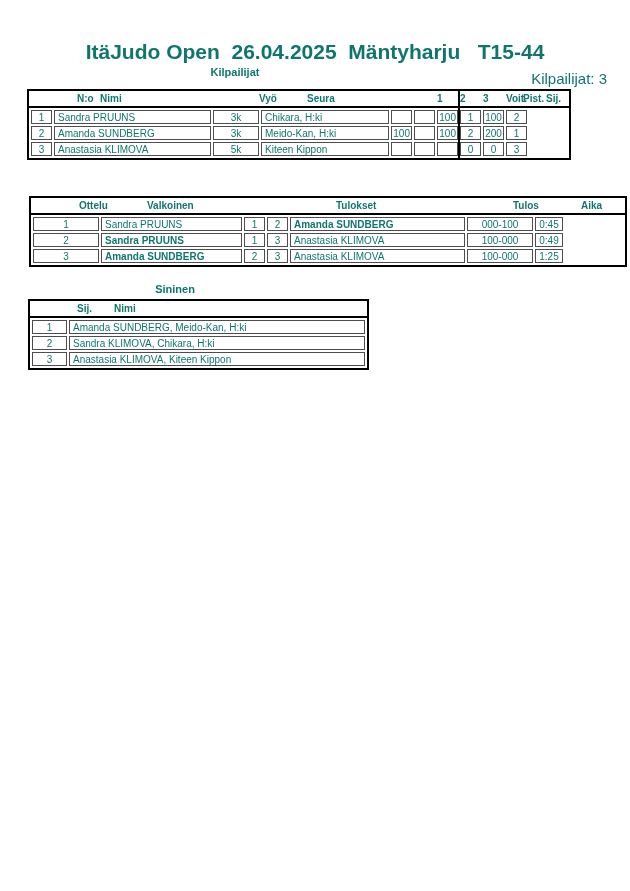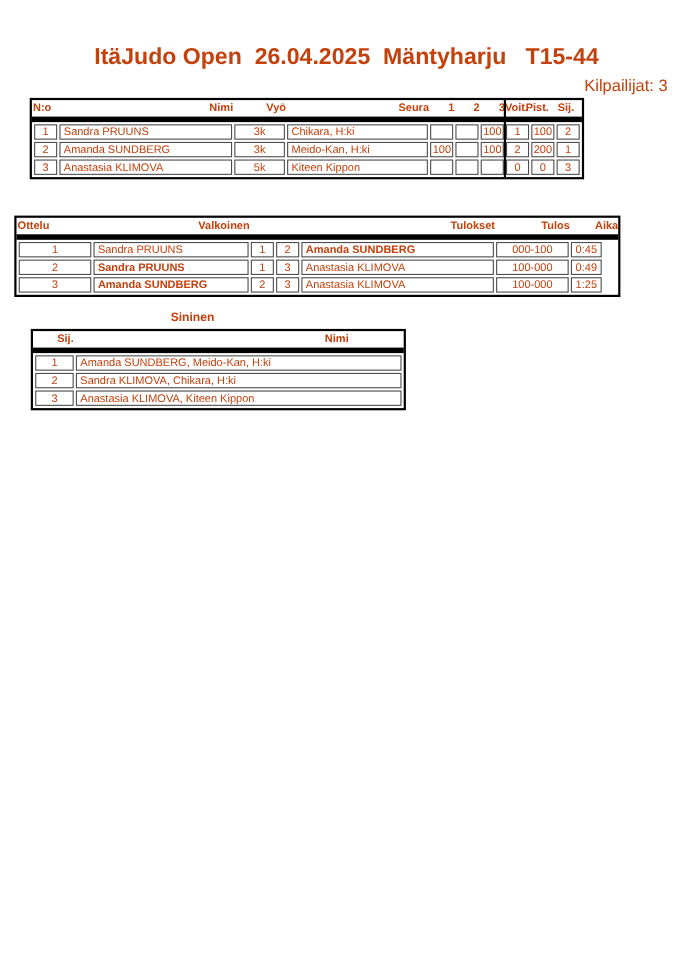--- a/index.html
+++ b/index.html
@@ -1,21 +1,21 @@
 <!DOCTYPE html>
 <html><head>
 <meta charset="utf-8">
 <style>
   html,body { margin:0; padding:0; background:#fff; }
   .page {
     position: relative;
     width: 630px;
     height: 891px;
     background: #ffffff;
-    color: #c2410c;
+    color: #0f766e;
     font-family: "Liberation Sans", sans-serif;
     overflow: hidden;
   }
 
   .main-title {
     position: absolute;
     top: 40px; left: 0;
     width: 630px;
     text-align: center;
     font-size: 21px;
@@ -40,32 +40,33 @@
     font-size: 15px;
     white-space: nowrap;
   }
 
   .tbox {
     position: absolute;
     border: 2px solid #000;
     background: #fff;
   }
   #t1 { left: 27px; top: 89px; }
-  #t2 { left: 13px; top: 196px; }
+  #t2 { left: 29px; top: 196px; }
   #t3 { left: 28px; top: 299px; }
 
   .hdr {
     display: flex;
     height: 15px;
     line-height: 15px;
     font-size: 10px;
     font-weight: bold;
-    border-bottom: 5px solid #000000;
-  }
-  .hdr span { display: block; text-align: right; white-space: nowrap; overflow: visible; }
+    border-bottom: 2px solid #000000;
+    padding-left: 47px;
+  }
+  .hdr span { display: block; text-align: left; white-space: nowrap; overflow: visible; }
   .hl { text-align: left !important; padding-left: 1px; }
 
   table.grid { border-collapse: separate; border-spacing: 2px; }
   .grid td {
     box-sizing: border-box;
     border: 1px solid #4d4d4d;
     height: 14px;
     padding: 0 3px;
     font-size: 10px;
     line-height: 11px;
@@ -92,20 +93,21 @@
   .h3-sij{width:37px} .h3-nimi{width:250px}
   .t3-sij{width:35px} .t3-nimi{width:296px}
 </style>
 </head>
 <body>
 
 <div class="page">
 
   <div class="main-title">ItäJudo Open  26.04.2025  Mäntyharju   T15-44</div>
 
+  <div class="sec-title" id="st-kilpailijat">Kilpailijat</div>
   <div class="count-label">Kilpailijat: 3</div>
 
   <div class="tbox" id="t1">
     <div class="vsep"></div>
     <div class="hdr">
       <span class="h1-no hl">N:o</span>
       <span class="h1-nimi">Nimi</span>
       <span class="h1-vyo">Vyö</span>
       <span class="h1-seura">Seura</span>
       <span class="h1-s">1</span>

